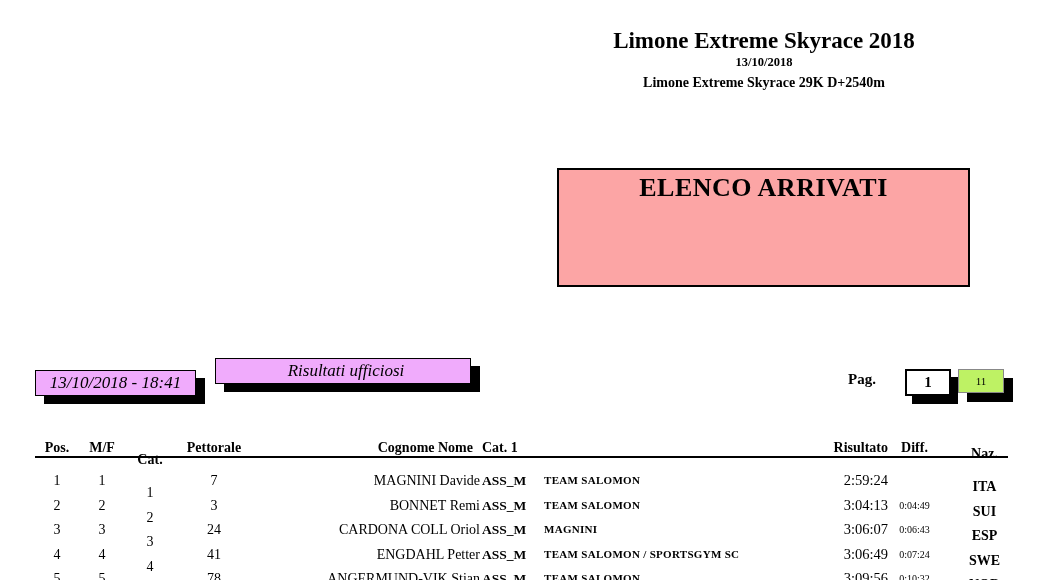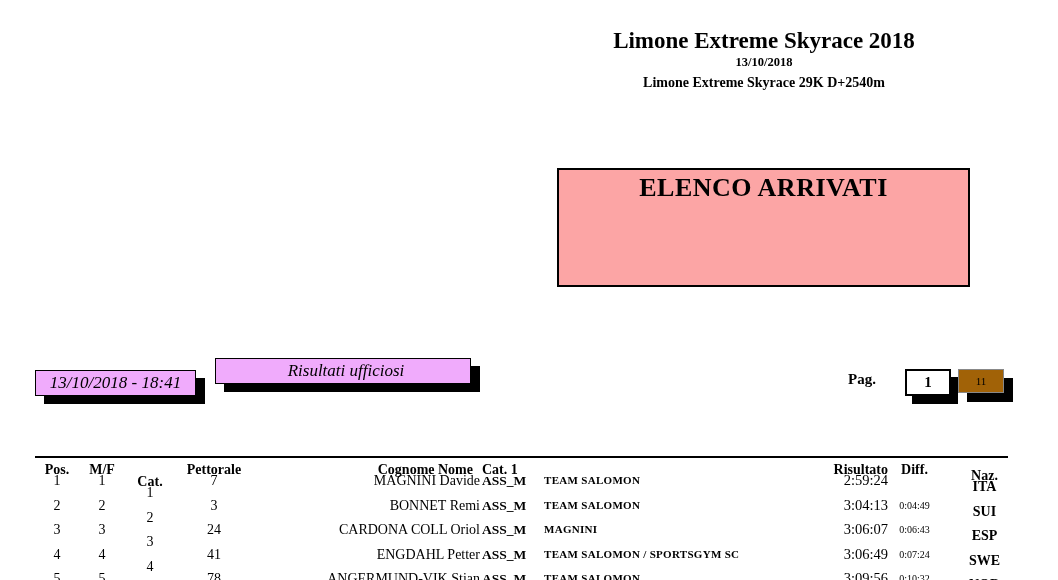--- a/index.html
+++ b/index.html
@@ -34,26 +34,26 @@
   .status-box span { padding-left: 6px; display: inline-block; }
 
   .pag-label { position: absolute; left: 848px; top: 371px; font-size: 15px; font-weight: bold; }
   .page-current-box {
     position: absolute; left: 905px; top: 369px; width: 42px; height: 23px;
     background: #fff; border: 2px solid #000; box-shadow: 7px 8px 0 #000;
     text-align: center; font-size: 15px; line-height: 23px; font-weight: bold;
   }
   .page-total-box {
     position: absolute; left: 958px; top: 369px; width: 44px; height: 22px;
-    background: #a16207; border: 1px solid #888888; box-shadow: 9px 9px 0 #000;
+    background: #bef264; border: 1px solid #888888; box-shadow: 9px 9px 0 #000;
     text-align: center; font-size: 11px; line-height: 22px;
   }
 
   
-  .thead { position: absolute; left: 0; top: 461px; width: 1058px; height: 18px; font-weight: bold; }
+  .thead { position: absolute; left: 0; top: 439px; width: 1058px; height: 18px; font-weight: bold; }
   .thead .col { font-size: 14px; line-height: 17px; }
   .rule { position: absolute; left: 35px; top: 456px; width: 973px; height: 2px; background: #000; }
 
   .col { position: absolute; white-space: nowrap; overflow: visible; }
   .p-pos  { left: 40px;  width: 34px;  text-align: center; }
   .p-mf   { left: 85px;  width: 34px;  text-align: center; }
   .p-cat  { left: 133px; width: 34px;  text-align: center; margin-top: 12px; }
   .p-pett { left: 182px; width: 64px;  text-align: center; }
   .p-nome { left: 248px; width: 225px; text-align: right; }
   .p-cat1 { left: 482px; width: 58px;  text-align: left; }

